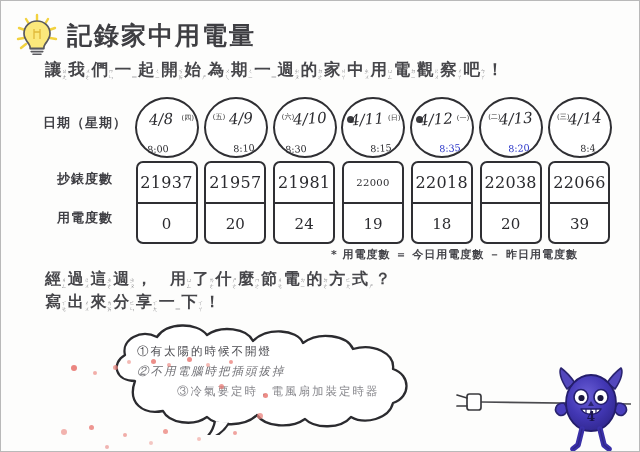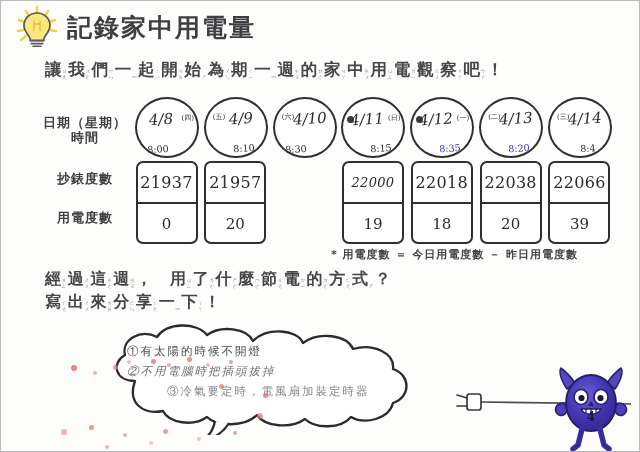--- a/index.html
+++ b/index.html
@@ -17,21 +17,21 @@
     background: #fdfdfc;
     border: 1px solid #b9b9b9;
     box-sizing: border-box;
     overflow: hidden;
   }
 
   
   #header {
     position: absolute;
     left: 14px;
-    top: 4px;
+    top: 12px;
     display: flex;
     align-items: center;
     gap: 6px;
   }
   #bulb-icon { width: 46px; height: 44px; display: block; }
   #main-title {
     font-size: 25px;
     font-weight: bold;
     color: #3e3e42;
     letter-spacing: 2px;
@@ -176,21 +176,21 @@
     justify-content: center;
     font-family: "DejaVu Serif", "Liberation Serif", serif;
     color: #2b2b2f;
   }
   .cell-top {
     border-bottom: 2.2px solid #2f2f33;
     font-size: 16px;
     letter-spacing: 0.3px;
   }
   .cell-bot { font-size: 15px; }
-  .sm { font-size: 13px; font-style: italic; }
+  .sm { font-size: 10px; }
 
   #footnote {
     position: absolute;
     left: 330px;
     top: 246px;
     font-size: 11px;
     font-weight: bold;
     color: #45454a;
     letter-spacing: 1px;
     white-space: nowrap;
@@ -226,21 +226,21 @@
     position: absolute;
     left: 30px;
     top: 18px;
     width: 280px;
     font-size: 11.5px;
     line-height: 20px;
     color: #4d4d52;
     font-family: "DejaVu Serif", "Liberation Serif", serif;
     letter-spacing: 2px;
   }
-  #cloud-text div { white-space: nowrap; }
+  #cloud-text div { white-space: nowrap; padding-left: 10px; }
   .cl2 { color: #6e6e73; font-style: italic; }
   .cl3 { color: #87878c; margin-left: 40px; }
 
   
   .rdot { position: absolute; border-radius: 50%; }
 
   
   #monster { position: absolute; left: 548px; top: 358px; }
   #plug-svg { position: absolute; left: 440px; top: 382px; }
 </style>
@@ -364,21 +364,20 @@
 ㄚ</span>
       </span>
       <span class="plain">！</span>
     </div>
 
   <div id="table-area">
 
     <div id="row-labels">
       <div class="rl" id="rl-date">
         <div>日期（星期）</div>
-        <div>時間</div>
       </div>
       <div class="rl" id="rl-usage">用電度數</div>
       <div class="rl" id="rl-meter">抄錶度數</div>
     </div>
 
     <div id="columns">
         <div class="col">
           <div class="daycircle">
             <span class="wk wk-right">(四)</span>
             <span class="dt shift-l">4/8</span>
@@ -398,20 +397,24 @@
           <div class="cellbox">
             <div class="cell-top">21957</div>
             <div class="cell-bot">20</div>
           </div>
         </div>
         <div class="col">
           <div class="daycircle">
             <span class="wk wk-left">(六)</span>
             <span class="dt shift-r">4/10</span>
             <span class="tm t-l">8:30</span>
+          </div>
+          <div class="cellbox">
+            <div class="cell-top">21981</div>
+            <div class="cell-bot">24</div>
           </div>
         </div>
         <div class="col">
           <div class="daycircle">
             <span class="dot"></span>
             <span class="wk wk-right">(日)</span>
             <span class="dt shift-l">4/11</span>
             <span class="tm t-r">8:15</span>
           </div>
           <div class="cellbox">

